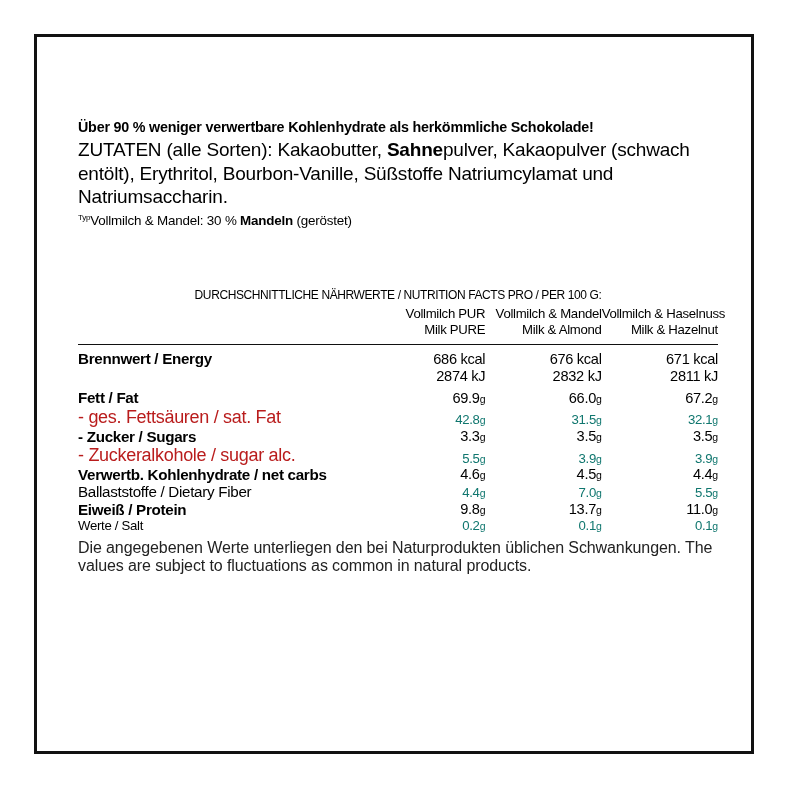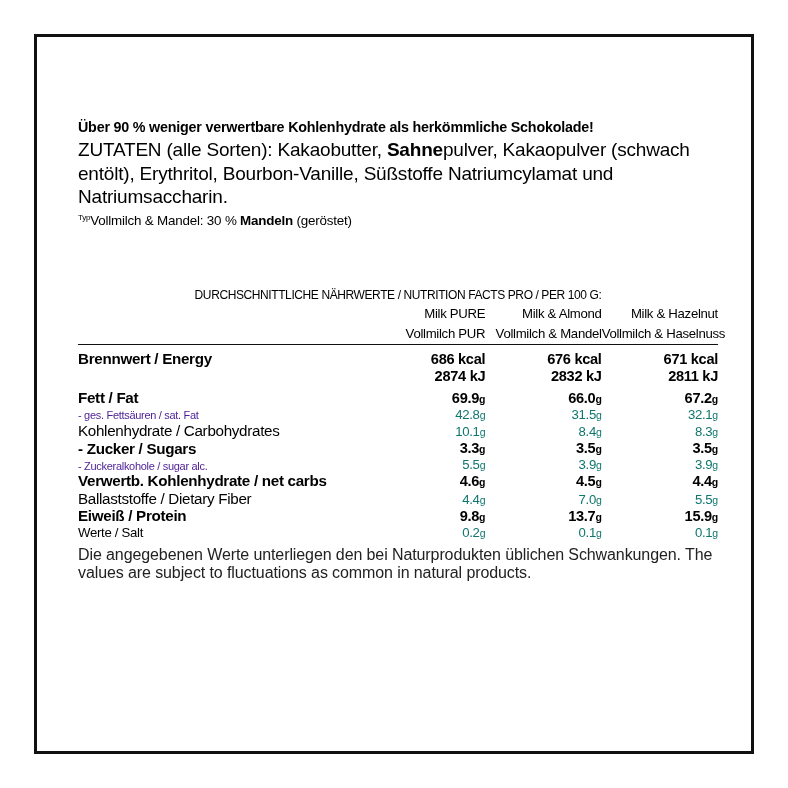--- a/index.html
+++ b/index.html
@@ -114,34 +114,34 @@
   .rowgap td { height: 5px; font-size: 0; line-height: 0; }
 
   .lbl {
     font-size: 15.2px;
     letter-spacing: -0.3px;
     white-space: nowrap;
     line-height: 1.15;
   }
   .lbl.bold { font-weight: bold; }
   .lbl.small {
-    font-size: 11px;
-    color: #4c1d95;
+    font-size: 18px;
+    color: #b91c1c;
   }
   .lbl.tiny {
     font-size: 13.2px;
   }
   .val {
     text-align: right;
     font-size: 14.6px;
     letter-spacing: -0.3px;
     white-space: nowrap;
     line-height: 1.15;
   }
-  .val.bold { font-weight: bold; text-align: right; }
+  .val.bold { font-weight: normal; text-align: right; }
   .unit {
     font-size: 10.5px;
     letter-spacing: -0.2px;
   }
   .val.sub {
     font-size: 13.2px;
     color: #0f766e;
   }
   .energy-kj td { padding-bottom: 1px; }
 
@@ -174,29 +174,29 @@
     <table class="nt">
       <colgroup>
         <col class="c-label">
           <col class="c-val">
           <col class="c-val">
           <col class="c-val">
       </colgroup>
       <tbody>
         <tr>
           <td></td>
+          <td class="colhead">Vollmilch PUR</td>
+          <td class="colhead">Vollmilch &amp; Mandel</td>
+          <td class="colhead">Vollmilch &amp; Haselnuss</td>
+        </tr>
+        <tr>
+          <td></td>
           <td class="colhead sub">Milk PURE</td>
           <td class="colhead sub">Milk &amp; Almond</td>
           <td class="colhead sub">Milk &amp; Hazelnut</td>
-        </tr>
-        <tr>
-          <td></td>
-          <td class="colhead">Vollmilch PUR</td>
-          <td class="colhead">Vollmilch &amp; Mandel</td>
-          <td class="colhead">Vollmilch &amp; Haselnuss</td>
         </tr>
         <tr class="hrule">
             <td colspan="4"></td>
           </tr>
         <tr class="rowgap">
             <td colspan="4"></td>
           </tr>
 
         <tr>
           <td class="lbl bold">Brennwert / Energy</td>
@@ -222,26 +222,20 @@
           <td class="val bold"><span>67.2</span><span class="unit">g</span></td>
         </tr>
 
         <tr>
           <td class="lbl small">- ges. Fettsäuren / sat. Fat</td>
           <td class="val sub"><span>42.8</span><span class="unit">g</span></td>
           <td class="val sub"><span>31.5</span><span class="unit">g</span></td>
           <td class="val sub"><span>32.1</span><span class="unit">g</span></td>
         </tr>
 
-        <tr>
-          <td class="lbl">Kohlenhydrate / Carbohydrates</td>
-          <td class="val sub"><span>10.1</span><span class="unit">g</span></td>
-          <td class="val sub"><span>8.4</span><span class="unit">g</span></td>
-          <td class="val sub"><span>8.3</span><span class="unit">g</span></td>
-        </tr>
 
         <tr>
           <td class="lbl bold">- Zucker / Sugars</td>
           <td class="val bold"><span>3.3</span><span class="unit">g</span></td>
           <td class="val bold"><span>3.5</span><span class="unit">g</span></td>
           <td class="val bold"><span>3.5</span><span class="unit">g</span></td>
         </tr>
 
         <tr>
           <td class="lbl small">- Zuckeralkohole / sugar alc.</td>
@@ -261,21 +255,21 @@
           <td class="lbl">Ballaststoffe / Dietary Fiber</td>
           <td class="val sub"><span>4.4</span><span class="unit">g</span></td>
           <td class="val sub"><span>7.0</span><span class="unit">g</span></td>
           <td class="val sub"><span>5.5</span><span class="unit">g</span></td>
         </tr>
 
         <tr>
           <td class="lbl bold">Eiweiß / Protein</td>
           <td class="val bold"><span>9.8</span><span class="unit">g</span></td>
           <td class="val bold"><span>13.7</span><span class="unit">g</span></td>
-          <td class="val bold"><span>15.9</span><span class="unit">g</span></td>
+          <td class="val bold"><span>11.0</span><span class="unit">g</span></td>
         </tr>
 
         <tr>
           <td class="lbl tiny">Werte / Salt</td>
           <td class="val sub"><span>0.2</span><span class="unit">g</span></td>
           <td class="val sub"><span>0.1</span><span class="unit">g</span></td>
           <td class="val sub"><span>0.1</span><span class="unit">g</span></td>
         </tr>
       </tbody>
     </table>

